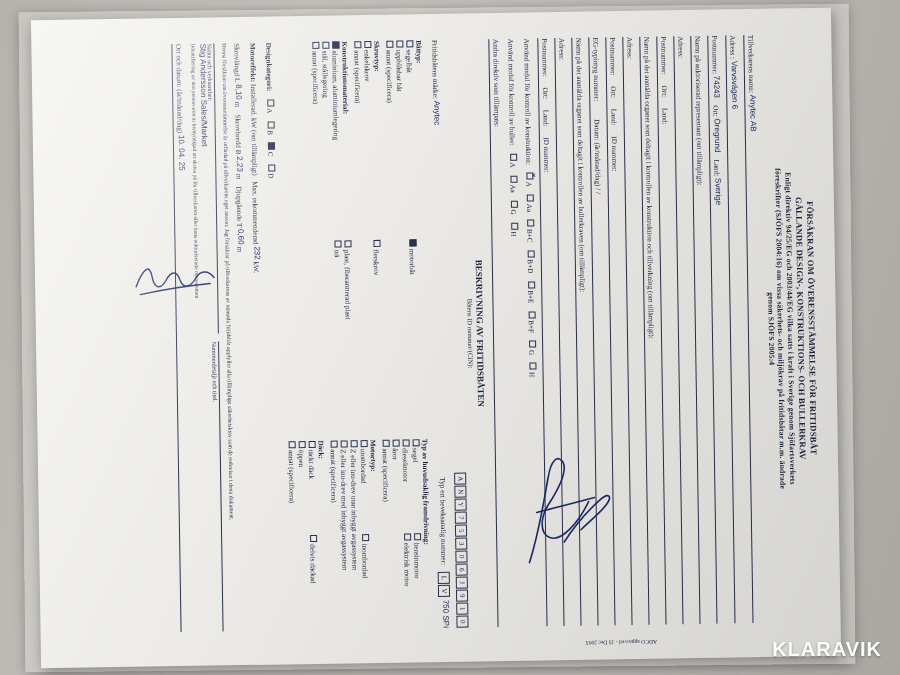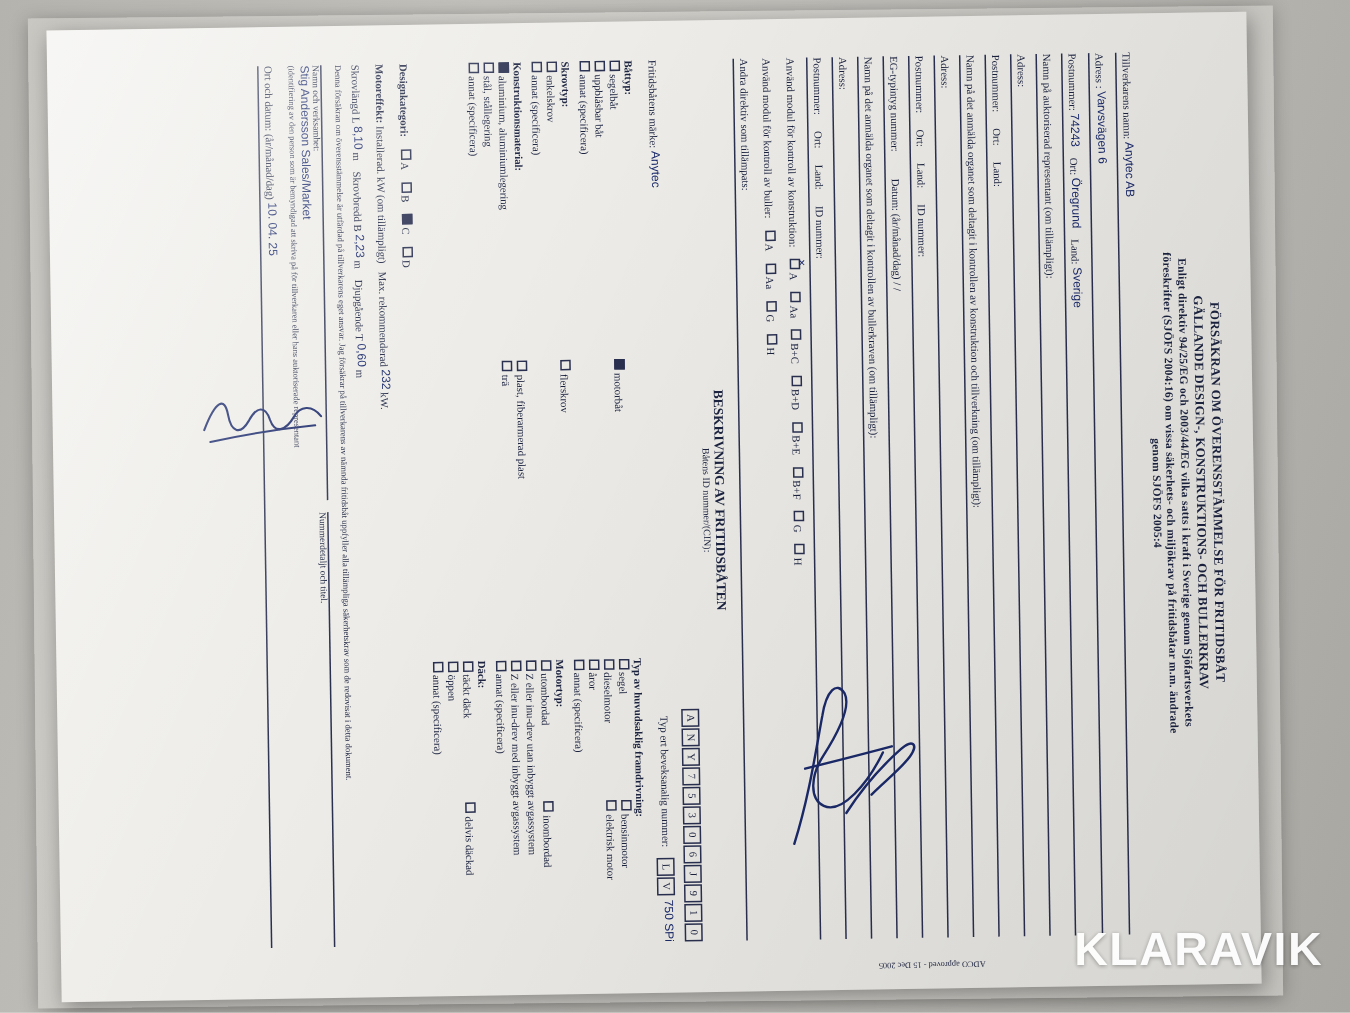--- a/index.html
+++ b/index.html
@@ -94,23 +94,23 @@
   .sig-area{display:flex;gap:8px;margin-top:4px;}
   .sig-col{flex:1;}
   .side-note{
     position:absolute;right:6px;top:250px;
     font-size:5.6px;transform:rotate(90deg);transform-origin:right top;
     white-space:nowrap;
   }
   
   .signature{position:absolute;}
   .klaravik{
-    position:absolute;right:18px;bottom:24px;
+    position:absolute;right:18px;bottom:14px;
     font-family:"Liberation Sans", sans-serif;
-    font-weight:bold;font-size:31px;letter-spacing:1px;
+    font-weight:bold;font-size:20px;letter-spacing:1px;
     color:#ffffff;opacity:.95;
     text-shadow:0 1px 3px rgba(0,0,0,.35);
     z-index:60;
   }
 </style>
 </head>
 <body>
 
 <div class="bg-sheet"></div>
 

